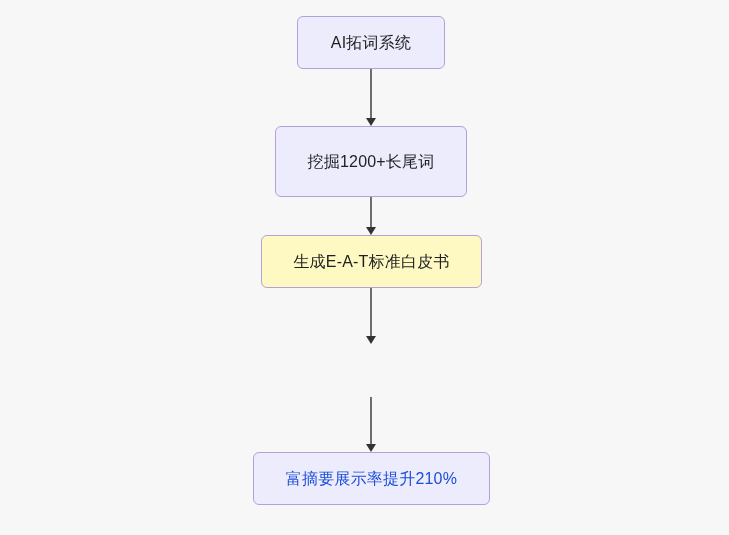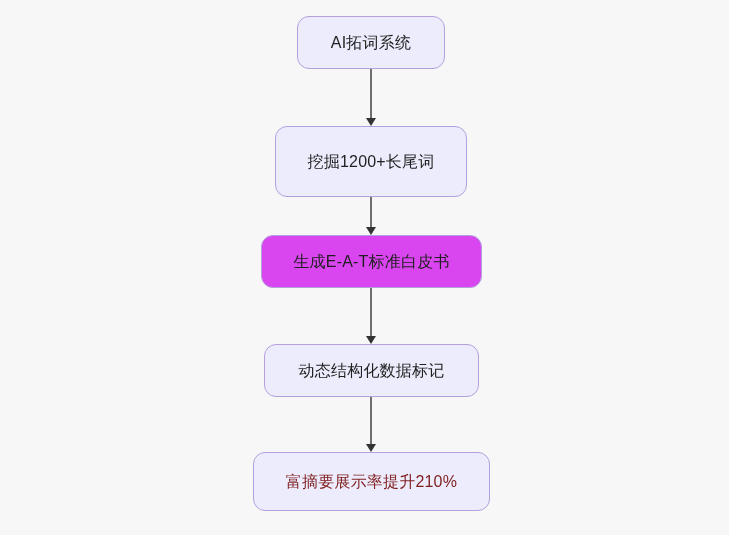--- a/index.html
+++ b/index.html
@@ -17,21 +17,21 @@
   #flow-canvas {
     position: relative;
     width: 729px;
     height: 535px;
   }
   .node {
     position: absolute;
     box-sizing: border-box;
     background: #ececfc;
     border: 1px solid #b3a1dc;
-    border-radius: 12px;
+    border-radius: 6px;
     display: flex;
     align-items: center;
     justify-content: center;
     color: #1f1f1f;
     font-size: 16px;
     line-height: 1;
     letter-spacing: 0.2px;
     white-space: nowrap;
     text-align: center;
   }
@@ -81,23 +81,20 @@
     <div class="line" style="height: 47px; background: rgb(110, 110, 110);"></div>
     <div class="head" style="top: 47px; border-top-color: rgb(51, 51, 51);"></div>
   </div>
 
   <div class="node" style="left: 297px; top: 16px; width: 148px; height: 53px; background: rgb(236, 236, 252); border-color: rgb(179, 161, 220); color: rgb(31, 31, 31);">
     <span class="node-label">AI拓词系统</span>
   </div>
   <div class="node" style="left: 275px; top: 126px; width: 192px; height: 71px; background: rgb(236, 236, 252); border-color: rgb(179, 161, 220); color: rgb(31, 31, 31);">
     <span class="node-label">挖掘1200+长尾词</span>
   </div>
-  <div class="node" style="left: 261px; top: 235px; width: 221px; height: 53px; background: #d946ef; border-color: rgb(179, 161, 220); color: rgb(31, 31, 31);">
+  <div class="node" style="left: 261px; top: 235px; width: 221px; height: 53px; background: #fef9c3; border-color: rgb(179, 161, 220); color: rgb(31, 31, 31);">
     <span class="node-label">生成E-A-T标准白皮书</span>
   </div>
-  <div class="node" style="left: 264px; top: 344px; width: 215px; height: 53px; background: rgb(236, 236, 252); border-color: rgb(179, 161, 220); color: rgb(31, 31, 31);">
-    <span class="node-label">动态结构化数据标记</span>
-  </div>
-  <div class="node" style="left: 253px; top: 452px; width: 237px; height: 59px; background: rgb(236, 236, 252); border-color: rgb(179, 161, 220); color: #7f1d1d;">
+  <div class="node" style="left: 253px; top: 452px; width: 237px; height: 53px; background: rgb(236, 236, 252); border-color: rgb(179, 161, 220); color: #1d4ed8;">
     <span class="node-label">富摘要展示率提升210%</span>
   </div>
 
 </div>
 
 </body></html>

